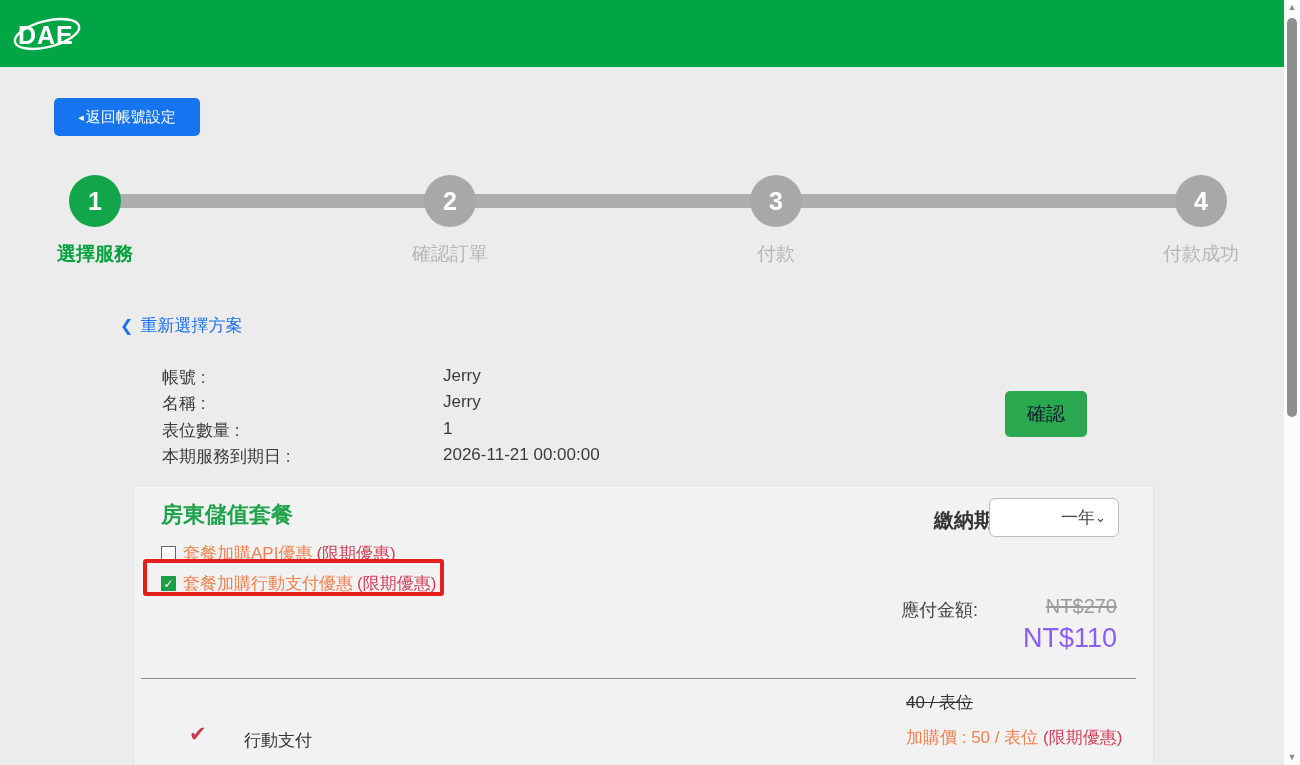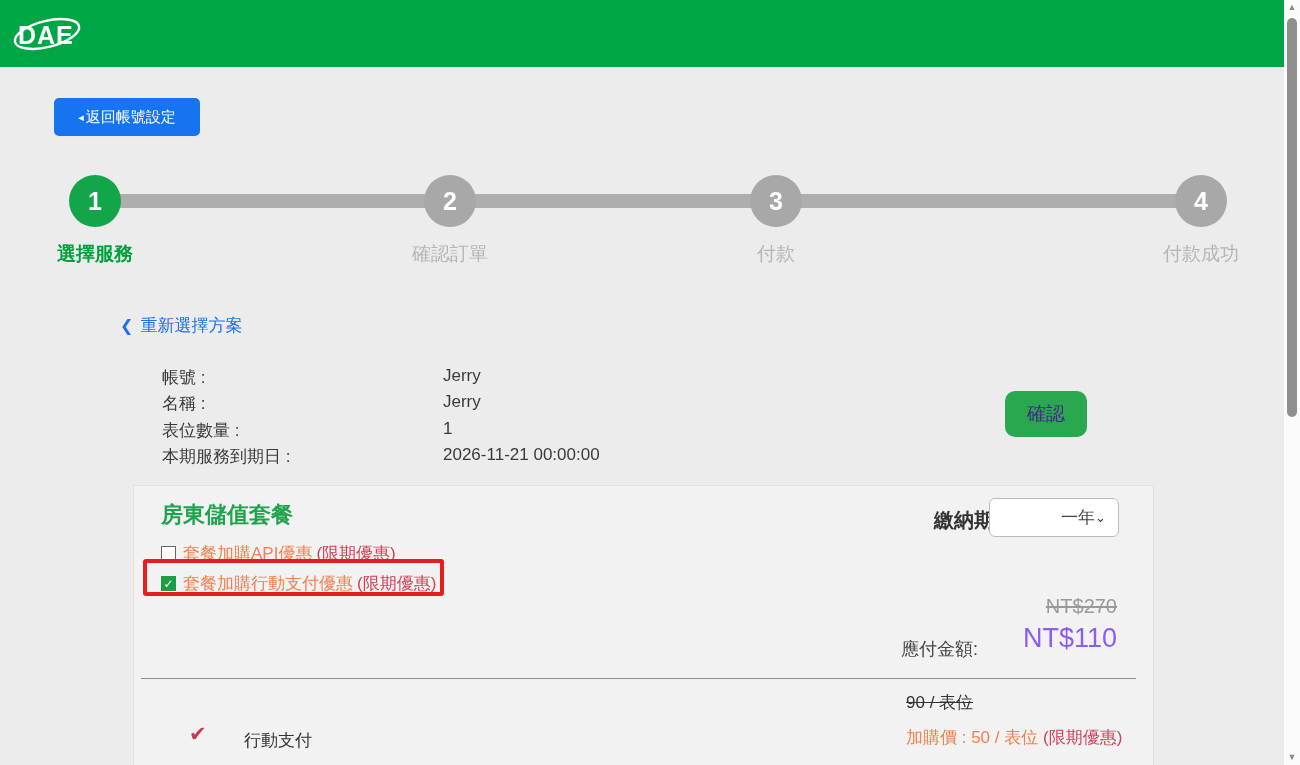--- a/index.html
+++ b/index.html
@@ -25,41 +25,41 @@
   .step-label.active { color: #00a03c; font-weight: bold; }
   .step-label.inactive { color: #b5b5b5; }
 
   
   .reselect { position: absolute; left: 120px; top: 314px; color: #1b72ec; font-size: 17px; cursor: pointer; display: flex; align-items: center; gap: 7px; }
   .reselect .chev { font-size: 16px; font-weight: bold; }
 
   
   .acct-label { position: absolute; left: 162px; font-size: 17px; color: #3a3a3a; }
   .acct-value { position: absolute; left: 443px; font-size: 17px; color: #3a3a3a; }
-  .confirm-btn { position: absolute; left: 1005px; top: 391px; width: 82px; height: 46px; background: #2aa84f; border: none; border-radius: 10px; color: #4c1d95; font-size: 19px; cursor: pointer; font-family: inherit; }
+  .confirm-btn { position: absolute; left: 1005px; top: 391px; width: 82px; height: 46px; background: #2aa84f; border: none; border-radius: 5px; color: #0f172a; font-size: 19px; cursor: pointer; font-family: inherit; }
 
   
   .card { position: absolute; left: 133px; top: 485px; width: 1021px; height: 300px; background: #f2f2f2; border: 1px solid #e2e2e2; }
   .card-title { position: absolute; left: 27px; top: 14px; font-size: 22px; font-weight: bold; color: #1fa34c; }
   .opt-line { position: absolute; left: 27px; display: flex; align-items: center; gap: 4px; font-size: 17px; cursor: pointer; }
   .opt-line.first { top: 56px; }
   .opt-line.second { top: 86px; }
   .cbox { width: 15px; height: 15px; display: inline-flex; align-items: center; justify-content: center; margin-right: 3px; }
   .cbox.unchecked { background: #fff; border: 1px solid #666; }
   .cbox.checked { background: #1d9e46; border: 1px solid #1d9e46; color: #fff; font-size: 12px; font-weight: bold; }
   .opt-text { color: #f2804e; }
   .opt-note { color: #d23f57; }
   .highlight-box { position: absolute; left: 9px; top: 73px; width: 301px; height: 37px; border: 4px solid #e51e1e; border-radius: 3px; pointer-events: none; }
 
   .period-label { position: absolute; left: 800px; top: 21px; font-size: 20px; font-weight: bold; color: #333; }
   .period-select { position: absolute; left: 855px; top: 12px; width: 130px; height: 39px; background: #fff; border: 1px solid #bdbdbd; border-radius: 6px; font-size: 17px; color: #444; display: flex; align-items: center; padding: 0 12px 0 16px; cursor: pointer; }
   .period-select .sel-val { flex: 1; text-align: right; }
   .period-select .sel-chev { color: #333; font-size: 13px; }
 
-  .amount-label { position: absolute; left: 767px; top: 112px; font-size: 18px; color: #444; margin-top: 39px; }
+  .amount-label { position: absolute; left: 767px; top: 112px; font-size: 18px; color: #444; }
   .amount-orig { position: absolute; right: 36px; top: 109px; font-size: 20px; color: #9a9a9a; text-decoration: line-through; }
   .amount-final { position: absolute; right: 36px; top: 137px; font-size: 27px; color: #8b5cf6; }
 
   .divider { position: absolute; left: 7px; top: 192px; width: 995px; height: 0; border-top: 1px solid #8c8c8c; }
 
   .item-check { position: absolute; left: 55px; top: 236px; color: #c23b52; font-size: 21px; font-weight: bold; }
   .item-name { position: absolute; left: 110px; top: 243px; font-size: 17px; color: #333; }
   .item-price-orig { position: absolute; left: 772px; top: 205px; font-size: 17px; color: #333; text-decoration: line-through; }
   .item-price-addon { position: absolute; left: 772px; top: 240px; font-size: 17px; }
   .item-price-addon .addon-main { color: #f2804e; }
@@ -153,21 +153,21 @@
     </div>
 
     <div class="amount-label">應付金額:</div>
     <div class="amount-orig">NT$270</div>
     <div class="amount-final">NT$110</div>
 
     <div class="divider"></div>
 
     <div class="item-check">✔</div>
     <div class="item-name">行動支付</div>
-    <div class="item-price-orig">90 / 表位</div>
+    <div class="item-price-orig">40 / 表位</div>
     <div class="item-price-addon">
       <span class="addon-main">加購價 : 50 / 表位 </span>
       <span class="addon-note">(限期優惠)</span>
     </div>
   </div>
 
   <div class="scrollbar">
     <div class="sb-arrow up">▲</div>
     <div class="sb-thumb"></div>
     <div class="sb-arrow down">▼</div>

